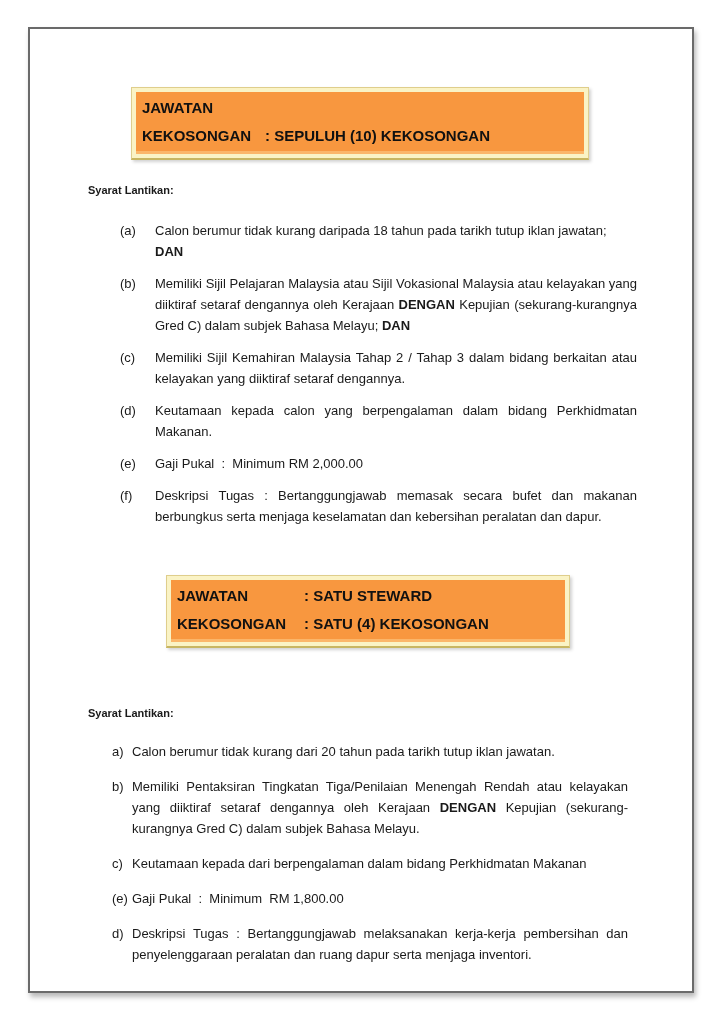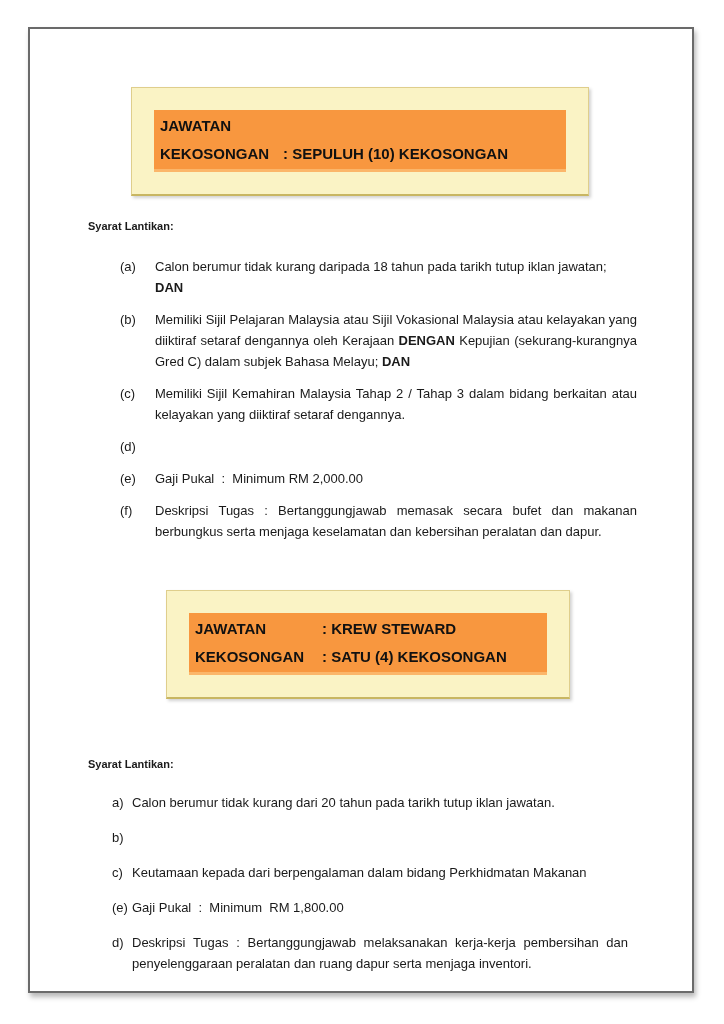--- a/index.html
+++ b/index.html
@@ -15,21 +15,21 @@
     border:2px solid var(--page_border,#6a6a6a);
     background:#ffffff;
     box-shadow:2px 4px 5px rgba(0,0,0,0.28);
     overflow:hidden;
   }
   .banner {
     box-sizing:border-box;
     background:var(--cream,#faf3c5);
     border:1px solid var(--box_border,#dfce8c);
     border-bottom:2px solid var(--box_border_dark,#c8b662);
-    padding:22px;
+    padding:4px;
     box-shadow:2px 2px 3px rgba(0,0,0,0.18);
   }
   .banner-inner {
     background:var(--orange,#f8973f);
     border-bottom:3px solid var(--orange_highlight,#fbb66a);
     padding:2px 8px 1px 6px;
   }
   .brow { display:flex; font-weight:bold; font-size:15px; line-height:28px; color:#111; }
   .brow .blbl { flex:none; }
   .brow .bval { flex:1; }
@@ -80,53 +80,55 @@
       <div class="item">
         <span class="ilabel">(b)</span>
         <div class="itext">Memiliki Sijil Pelajaran Malaysia atau Sijil Vokasional Malaysia atau kelayakan yang diiktiraf setaraf dengannya oleh Kerajaan <b>DENGAN</b> Kepujian (sekurang-kurangnya Gred C) dalam subjek Bahasa Melayu; <b>DAN</b></div>
       </div>
       <div class="item">
         <span class="ilabel">(c)</span>
         <div class="itext">Memiliki Sijil Kemahiran Malaysia Tahap 2 / Tahap 3 dalam bidang berkaitan atau kelayakan yang diiktiraf setaraf dengannya.</div>
       </div>
       <div class="item">
         <span class="ilabel">(d)</span>
+        <div class="itext">Keutamaan kepada calon yang berpengalaman dalam bidang Perkhidmatan Makanan.</div>
       </div>
       <div class="item">
         <span class="ilabel">(e)</span>
         <div class="itext">Gaji Pukal&nbsp; :&nbsp; Minimum RM 2,000.00</div>
       </div>
       <div class="item">
         <span class="ilabel">(f)</span>
         <div class="itext">Deskripsi Tugas : Bertanggungjawab memasak secara bufet dan makanan berbungkus serta menjaga keselamatan dan kebersihan peralatan dan dapur.</div>
       </div>
     </div>
 
   <div class="banner box2">
     <div class="banner-inner">
       <div class="brow">
         <span class="blbl">JAWATAN</span>
-        <span class="bval">: KREW STEWARD</span>
+        <span class="bval">: SATU STEWARD</span>
       </div>
       <div class="brow">
         <span class="blbl">KEKOSONGAN</span>
         <span class="bval">: SATU (4) KEKOSONGAN</span>
       </div>
     </div>
   </div>
 
   <div class="syarat syarat2">Syarat Lantikan:</div>
 
   <div class="list list2">
       <div class="item">
         <span class="ilabel">a)</span>
         <div class="itext">Calon berumur tidak kurang dari 20 tahun pada tarikh tutup iklan jawatan.</div>
       </div>
       <div class="item">
         <span class="ilabel">b)</span>
+        <div class="itext">Memiliki Pentaksiran Tingkatan Tiga/Penilaian Menengah Rendah atau kelayakan yang diiktiraf setaraf dengannya oleh Kerajaan <b>DENGAN</b> Kepujian (sekurang-kurangnya Gred C) dalam subjek Bahasa Melayu.</div>
       </div>
       <div class="item">
         <span class="ilabel">c)</span>
         <div class="itext">Keutamaan kepada dari berpengalaman dalam bidang Perkhidmatan Makanan</div>
       </div>
       <div class="item">
         <span class="ilabel">(e)</span>
         <div class="itext">Gaji Pukal&nbsp; :&nbsp; Minimum&nbsp; RM 1,800.00</div>
       </div>
       <div class="item">

